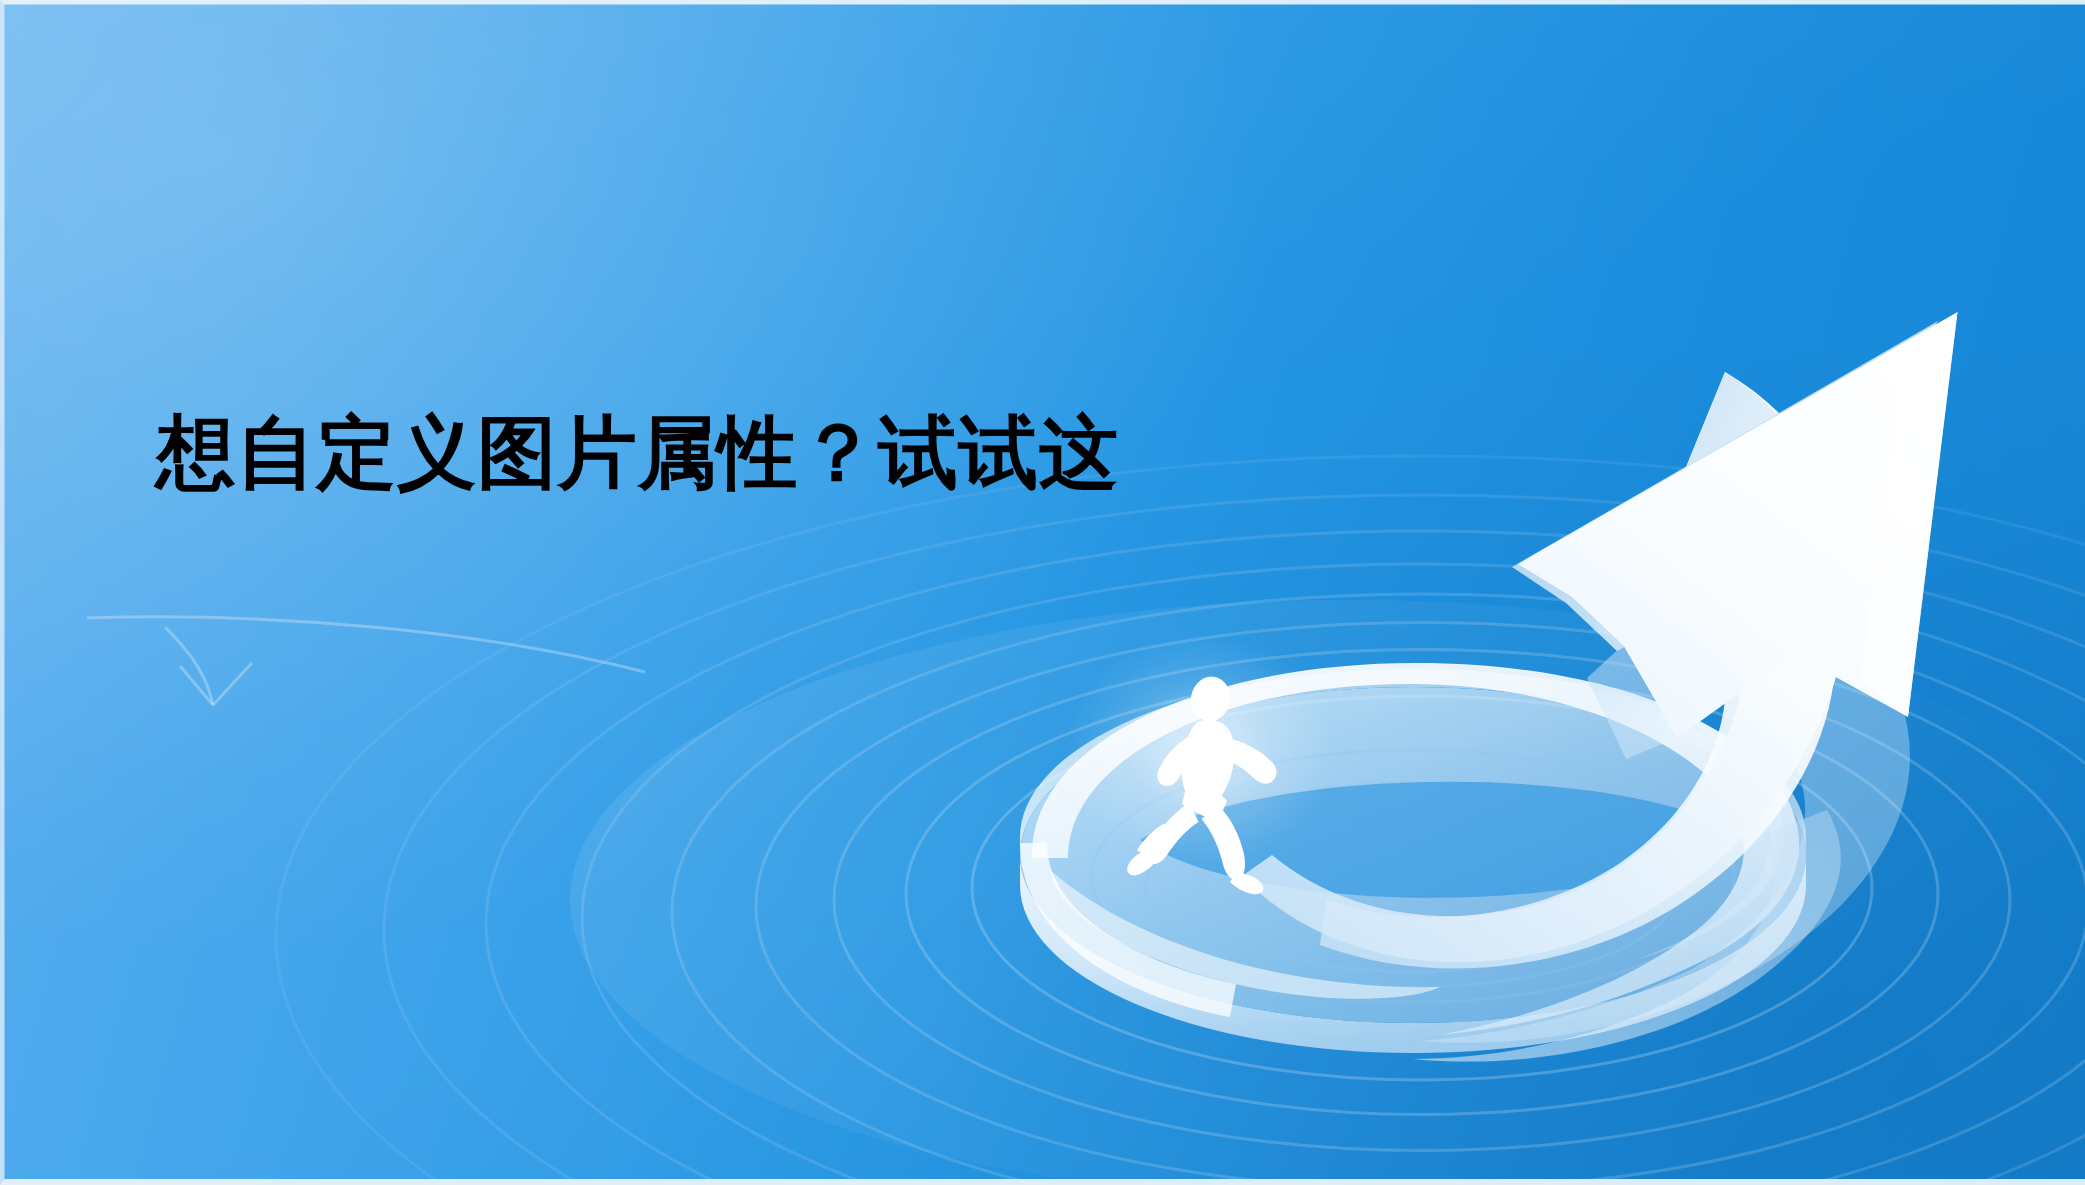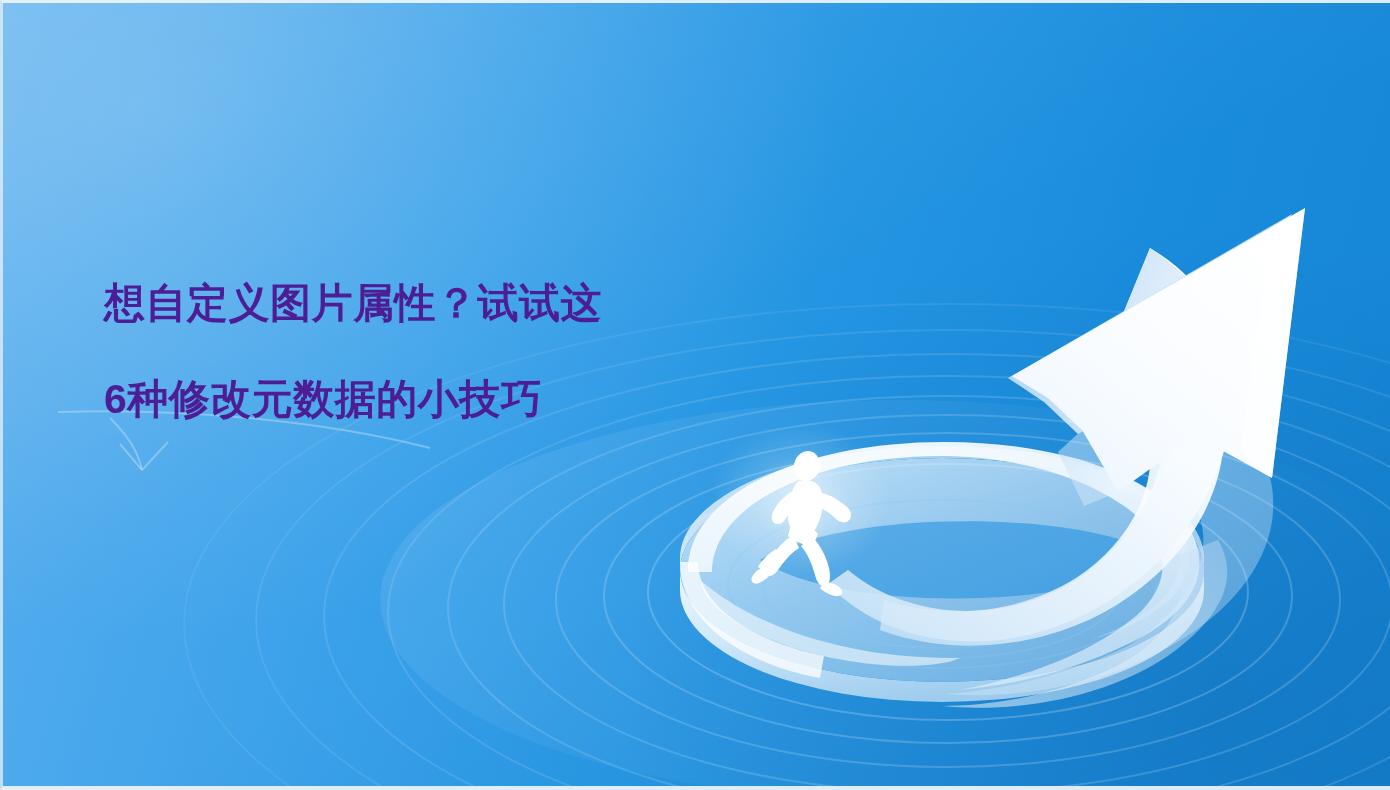--- a/index.html
+++ b/index.html
@@ -93,24 +93,24 @@
   .title-block {
     position: absolute;
     left: 104px;
     top: 255px;
     width: 800px;
     z-index: 25;
   }
   .title-line {
     font-family: "Liberation Sans", "DejaVu Sans", sans-serif;
     font-weight: 700;
-    font-size: 41px;
+    font-size: 53px;
     line-height: 96px;
     letter-spacing: 0.5px;
-    color: #4c1d95;
+    color: #000000;
     white-space: nowrap;
   }
 </style>
 </head>
 <body>
 
 <div id="slide">
 
   <div class="bg-base"></div>
   <div class="bg-diag"></div>
@@ -373,17 +373,16 @@
                C 1196 598 1168 644 1104 672
                C 1050 696 990 706 942 706
                C 1024 714 1118 694 1176 650
                C 1226 612 1238 574 1218 540 Z" fill="url(#gRibbonOuter)" opacity="0.55"></path>
 
     </g>
   </svg>
 
   <div class="title-block">
     <div class="title-line">想自定义图片属性？试试这</div>
-    <div class="title-line">6种修改元数据的小技巧</div>
   </div>
 
   <div class="frame-edge"></div>
 </div>
 
 </body></html>

